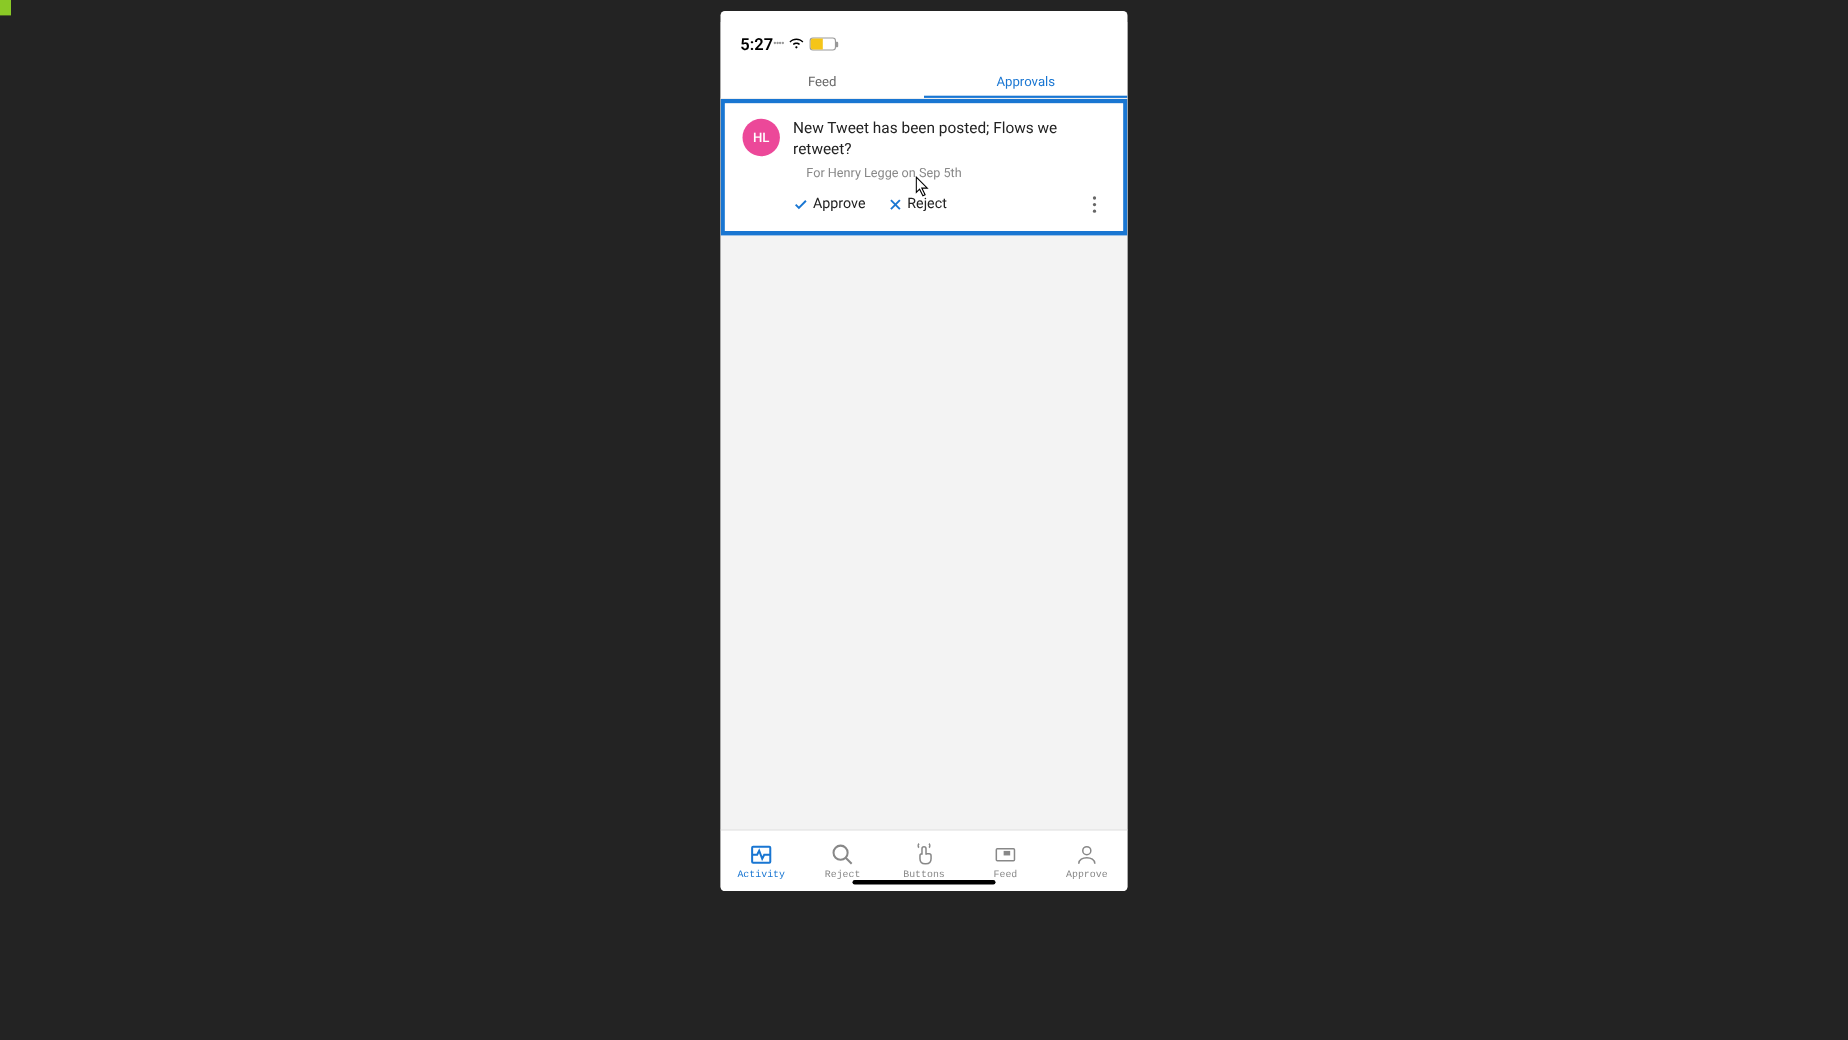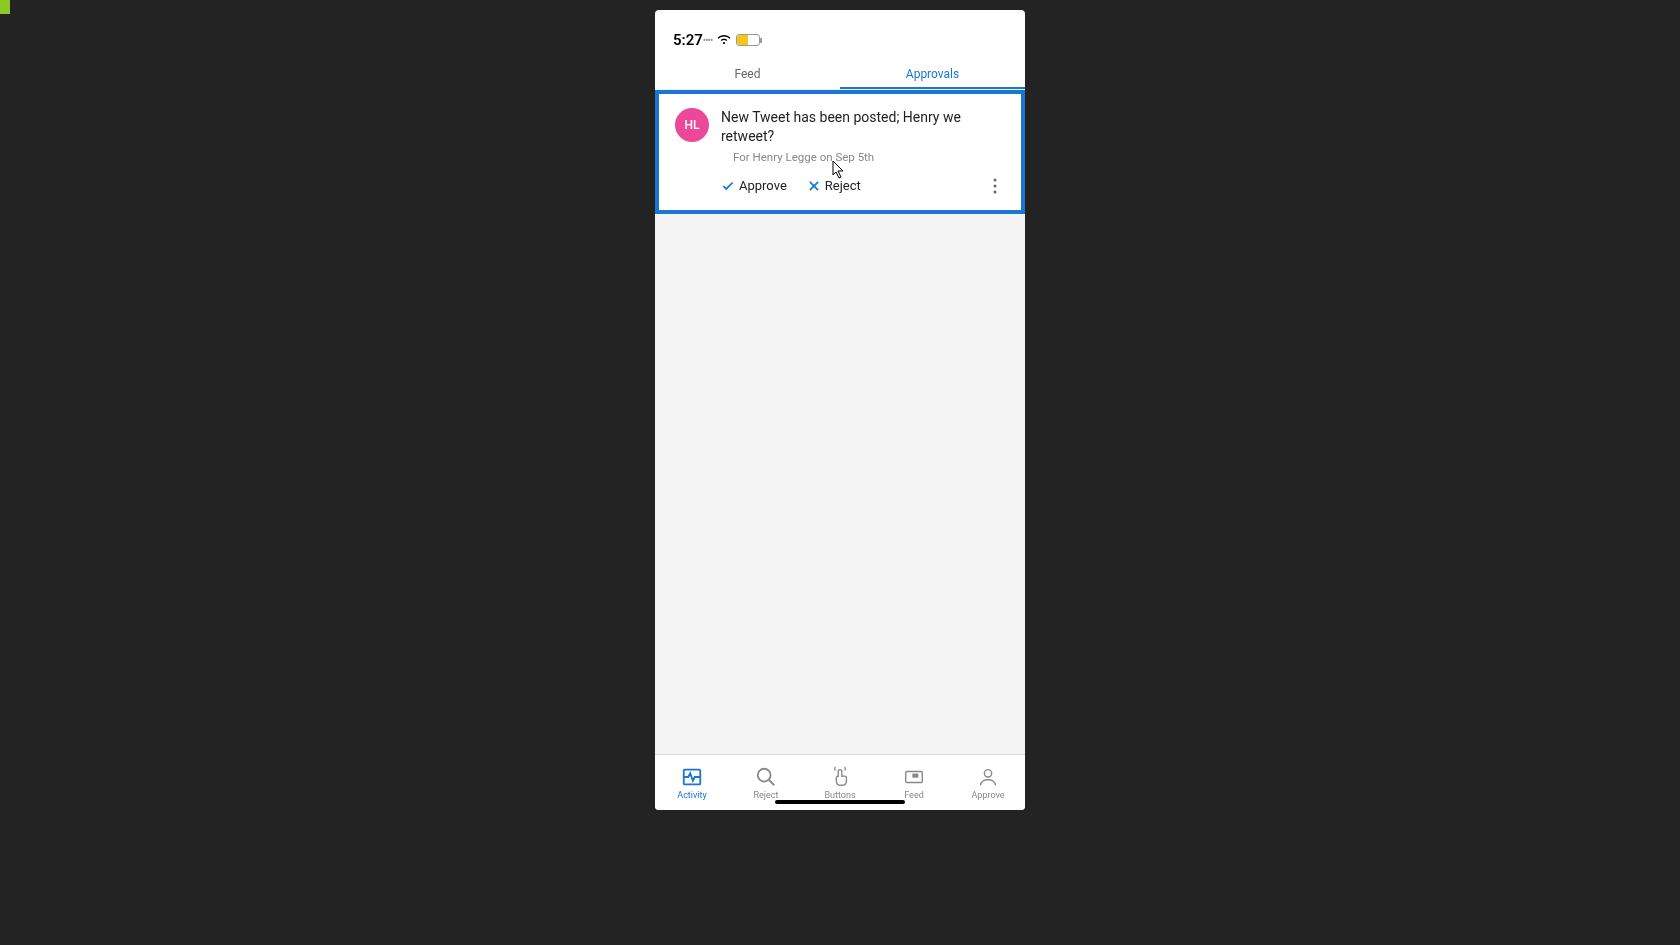--- a/index.html
+++ b/index.html
@@ -27,21 +27,21 @@
     .card-actions { display: flex; align-items: center; margin-top: 10px; gap: 20px; }
     .action-btn { display: flex; align-items: center; gap: 4px; font-size: 13px; color: #222; cursor: pointer; }
     .action-icon { width: 14px; height: 14px; display: flex; align-items: center; justify-content: center; color: #1976d2; }
     .reject .action-icon { color: #d32f2f; }
     .more-btn { margin-left: auto; cursor: pointer; color: #666; padding: 4px 8px; }
     .more-btn svg { width: 4px; height: 16px; display: block; }
     .bottom-nav { height: 56px; border-top: 1px solid #ddd; display: flex; background: #fff; }
     .nav-item { flex: 1; display: flex; flex-direction: column; align-items: center; justify-content: center; gap: 2px; cursor: pointer; color: #888; }
     .nav-item.active { color: #1976d2; }
     .nav-icon { width: 22px; height: 22px; display: flex; align-items: center; justify-content: center; }
-    .nav-label { font-size: 9px; }
+    .nav-label { font-size: 9px; font-family: Liberation Mono, monospace; }
     .home-indicator { position: absolute; bottom: 6px; left: 50%; transform: translateX(-50%); width: 130px; height: 4px; background: #000; border-radius: 3px; }
     .cursor { position: absolute; width: 14px; height: 20px; pointer-events: none; }
   </style>
 </head>
 <body>
 
 <div class="green-mark"></div>
 
 <div class="phone">
 
@@ -64,21 +64,21 @@
   <div class="tabs">
     <div class="tab">Feed</div>
     <div class="tab active">Approvals</div>
   </div>
 
   <div class="content">
     <div class="card-wrapper">
       <div class="card">
         <div class="avatar">HL</div>
         <div class="card-body">
-          <div class="card-title">New Tweet has been posted; Henry we retweet?</div>
+          <div class="card-title">New Tweet has been posted; Flows we retweet?</div>
           <div class="card-meta">For Henry Legge on Sep 5th</div>
           <div class="card-actions">
             <div class="action-btn">
               <span class="action-icon">
                 <svg viewBox="0 0 24 24" width="14" height="14" fill="none" stroke="#1976d2" stroke-width="3">
                     <polyline points="4,12 9,17 20,6"></polyline>
                   </svg>
               </span>
               <span>Approve</span>
             </div>

